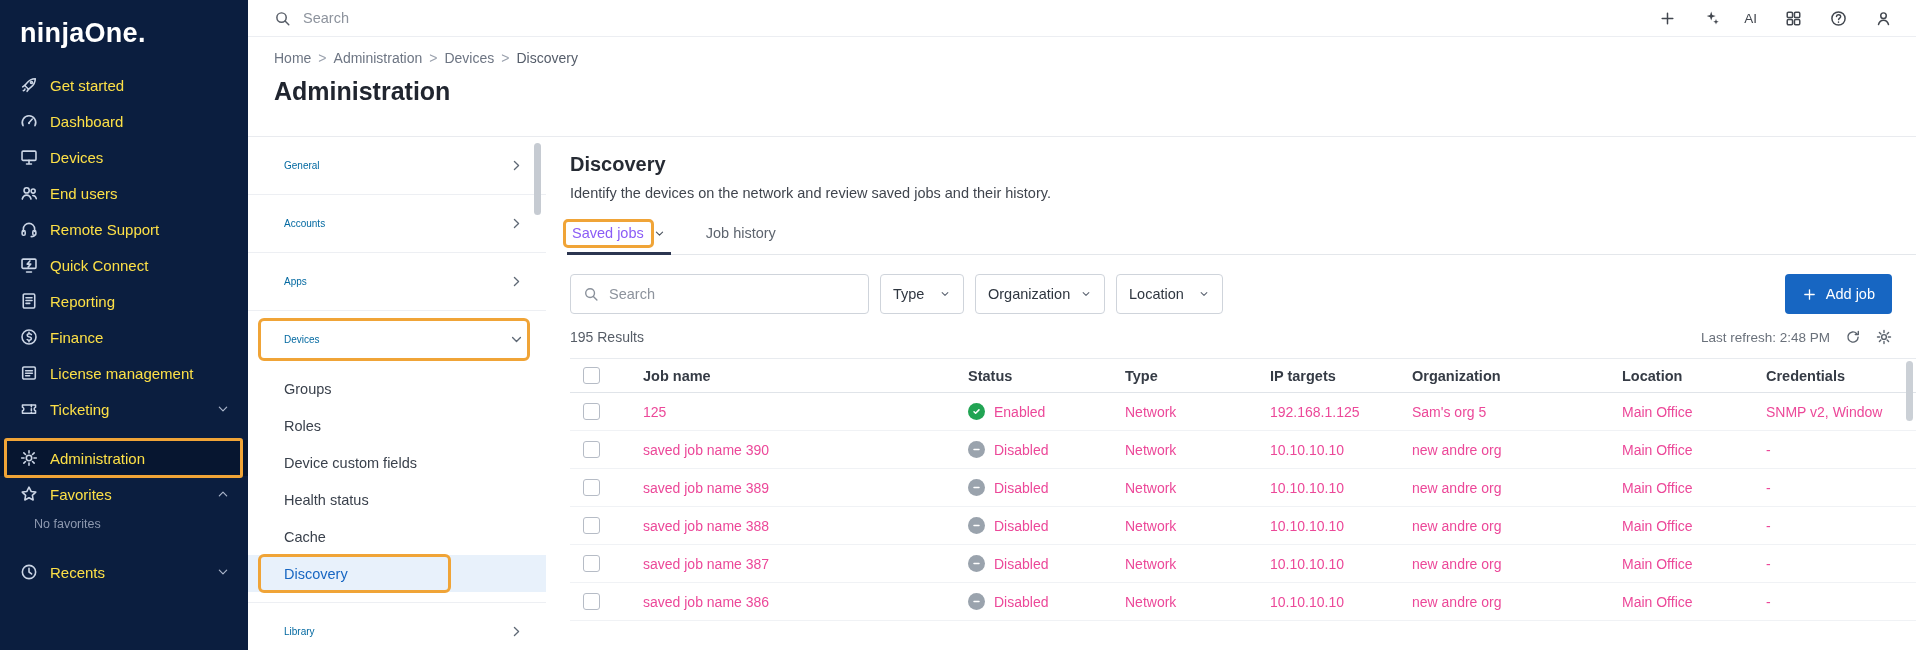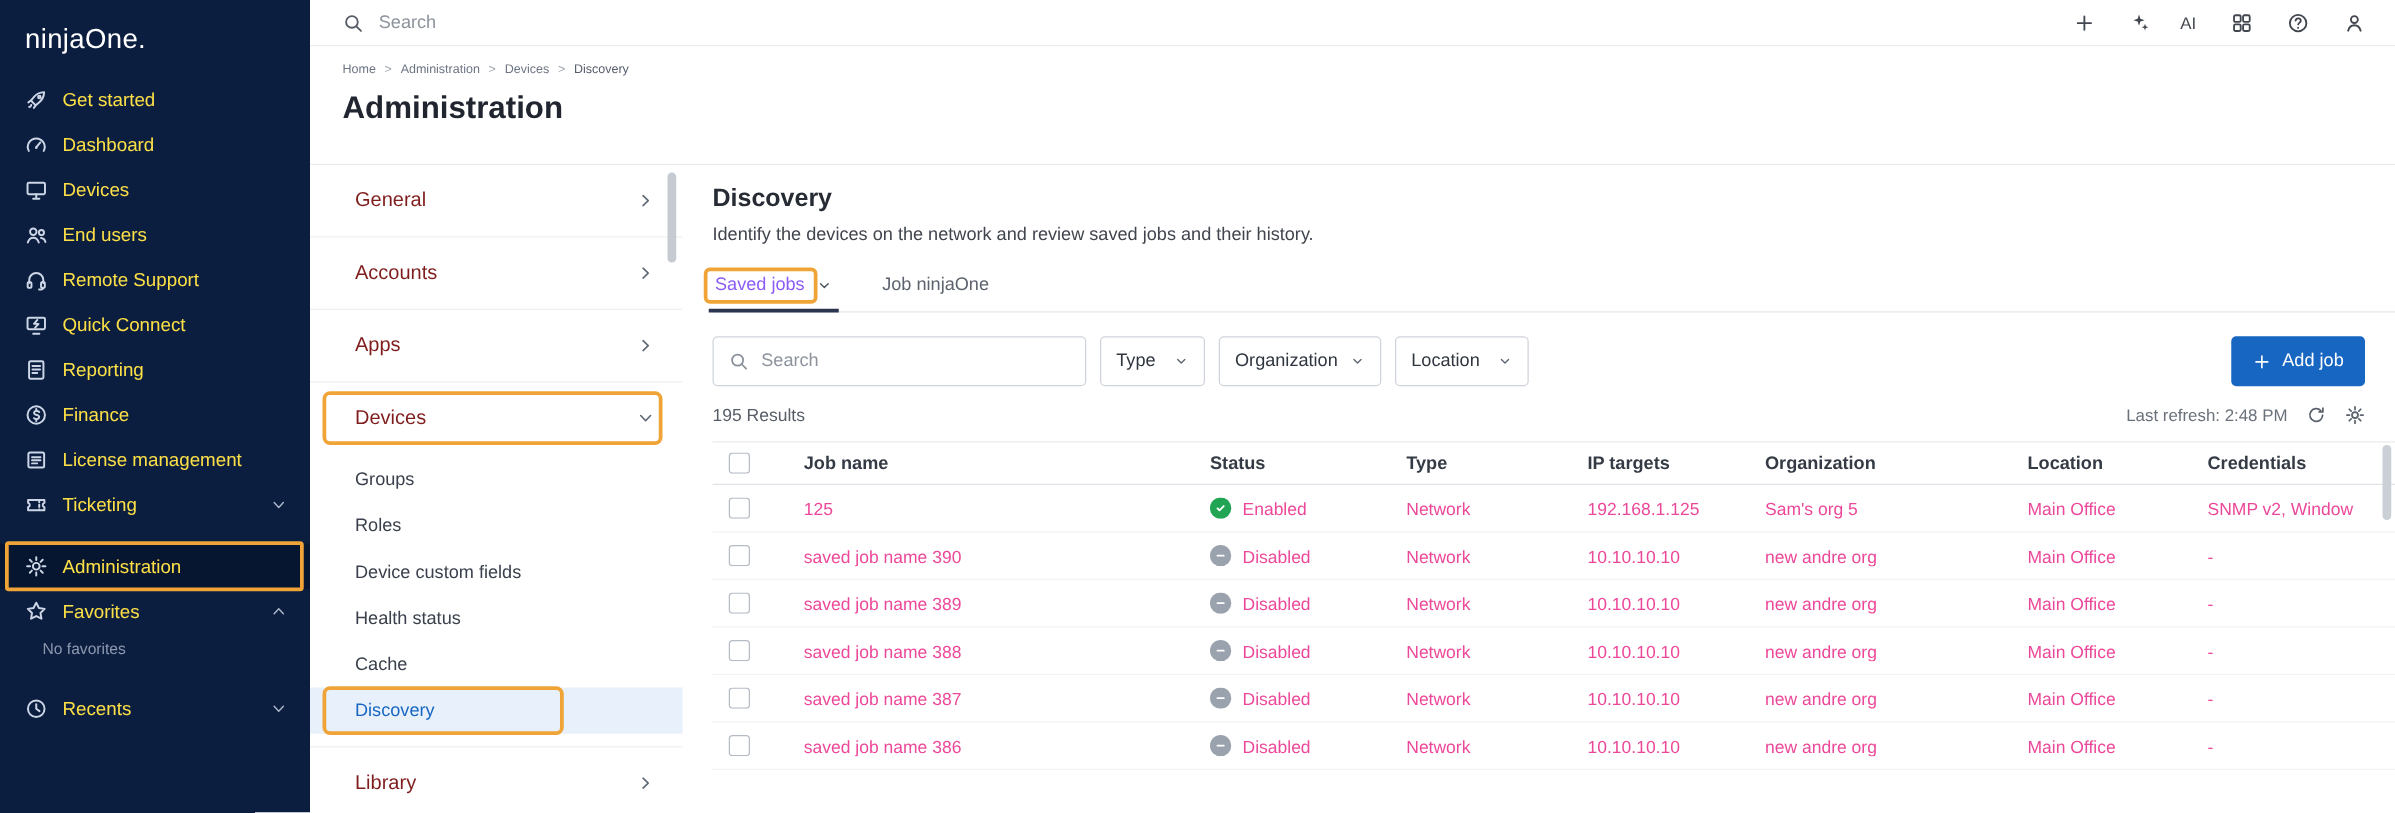--- a/index.html
+++ b/index.html
@@ -4,51 +4,51 @@
 <style>
   *{box-sizing:border-box;margin:0;padding:0}
   html,body{width:1916px;height:650px;overflow:hidden}
   body{font-family:"Liberation Sans",sans-serif;background:#fff;color:#2b313b;cursor:default}
   .app{display:flex;width:1916px;height:650px;overflow:hidden}
   .icon{display:inline-flex;align-items:center;justify-content:center}
   .icon svg{display:block}
 
   
   .sidebar{width:248px;height:100%;background:var(--sidebar-bg,#0b1e3f);color:#e9eef7;flex-shrink:0;padding-top:12px}
-  .logo{font-size:22px;font-weight:400;color:#fff;padding:6px 20px 18px;letter-spacing:.3px}
+  .logo{font-size:27px;font-weight:700;color:#fff;padding:6px 20px 18px;letter-spacing:.3px}
   .side-item{display:flex;align-items:center;gap:12px;height:36px;padding:0 16px 0 20px;font-size:15px;color:#fde047;cursor:pointer;position:relative}
   .side-item .icon{width:18px;height:18px;color:#ccd6e6;flex-shrink:0}
   .side-item .chev{margin-left:auto;color:#a9b4c9}
   .side-item.active{background:#071630}
   .side-item.active::after{content:"";position:absolute;left:4px;right:5px;top:-2px;bottom:-2px;border:3px solid var(--orange,#f0a437);border-radius:3px;pointer-events:none}
   .side-sub{font-size:12.5px;color:#8e99b0;padding:5px 20px 10px 34px}
   .spacer{height:13px}
 
   
   .rightcol{flex:1;display:flex;flex-direction:column;height:650px;min-width:0}
   .topbar{height:37px;border-bottom:1px solid #eceef2;display:flex;align-items:center;padding:0 24px 0 26px;flex-shrink:0;background:#fff}
   .search-wrap{display:flex;align-items:center;gap:12px;color:#565c66}
   .topbar input{border:none;outline:none;font-size:14.5px;color:#2f353f;width:420px;background:transparent;font-family:inherit}
   .topbar input::placeholder{color:#8d939d}
   .topbar-actions{margin-left:auto;display:flex;align-items:center;gap:28px;color:#42474f}
   .act{display:flex;align-items:flex-end;gap:24px;cursor:pointer}
   .ai-label{font-size:13.5px;font-weight:500}
 
-  .breadcrumb{display:flex;gap:7px;align-items:center;padding:13px 0 0 26px;font-size:10px;color:#6d7583}
+  .breadcrumb{display:flex;gap:7px;align-items:center;padding:13px 0 0 26px;font-size:14px;color:#6d7583}
   .crumb{cursor:pointer}
   .crumb.last{color:#555d6a}
   .crumb-sep{color:#9aa1ad}
   .page-title{font-size:25px;font-weight:600;color:#20252f;padding:10px 0 16px 26px;line-height:30px}
 
   .content-row{flex:1;display:flex;border-top:1px solid #e9ebef;min-height:0;margin-top:14px}
 
   
   .subnav{width:298px;flex-shrink:0;position:relative}
   .section{border-bottom:1px solid #edeff3}
-  .sec-row{display:flex;align-items:center;height:57px;padding:0 22px 0 36px;font-size:16px;color:#7f1d1d;cursor:pointer;position:relative}
+  .sec-row{display:flex;align-items:center;height:57px;padding:0 22px 0 36px;font-size:10px;color:#0369a1;cursor:pointer;position:relative}
   .sec-row .chev{margin-left:auto;color:#5e6875}
   .sec-row.annotated::after{content:"";position:absolute;left:10px;right:16px;top:7px;bottom:7px;border:3px solid var(--orange,#f0a437);border-radius:6px;pointer-events:none}
   .children{padding:2px 0 10px}
   .child-row{display:flex;align-items:center;height:37px;padding:0 22px 0 36px;font-size:14.5px;color:#3a414c;cursor:pointer;position:relative}
   .child-row.selected{background:var(--selected-bg,#e8f1fb);color:var(--accent,#1766c2)}
   .child-row.annotated::after{content:"";position:absolute;left:10px;width:187px;top:-1px;bottom:-1px;border:3px solid var(--orange,#f0a437);border-radius:6px;pointer-events:none}
   .vthumb{position:absolute;right:5px;top:6px;width:7px;height:72px;background:#c6cbd2;border-radius:4px;cursor:pointer}
 
   
   .main{flex:1;min-width:0;padding:16px 0 0 24px;position:relative;overflow:hidden}
@@ -387,21 +387,21 @@
         <div class="tabs">
             <div class="tab active">
               <span class="tab-label annotated">Saved jobs</span>
               <span class="icon caret">
                 <svg xmlns="http://www.w3.org/2000/svg" viewBox="0 0 16 16" width="13" height="13" fill="none" stroke="currentColor" stroke-width="1.4" stroke-linecap="round" stroke-linejoin="round">
                   <path d="m4.2 6.2 3.8 3.7 3.8-3.7"></path>
                 </svg>
               </span>
             </div>
             <div class="tab">
-              <span class="tab-label">Job ninjaOne</span>
+              <span class="tab-label">Job history</span>
             </div>
           </div>
 
         <div class="toolbar">
           <div class="search-box">
             <span class="icon">
                 <svg xmlns="http://www.w3.org/2000/svg" viewBox="0 0 16 16" width="16" height="16" fill="none" stroke="currentColor" stroke-width="1.4" stroke-linecap="round" stroke-linejoin="round">
                   <circle cx="7.1" cy="7.1" r="4.4"></circle>
                   <path d="m10.4 10.4 3.5 3.5"></path>
                 </svg>

